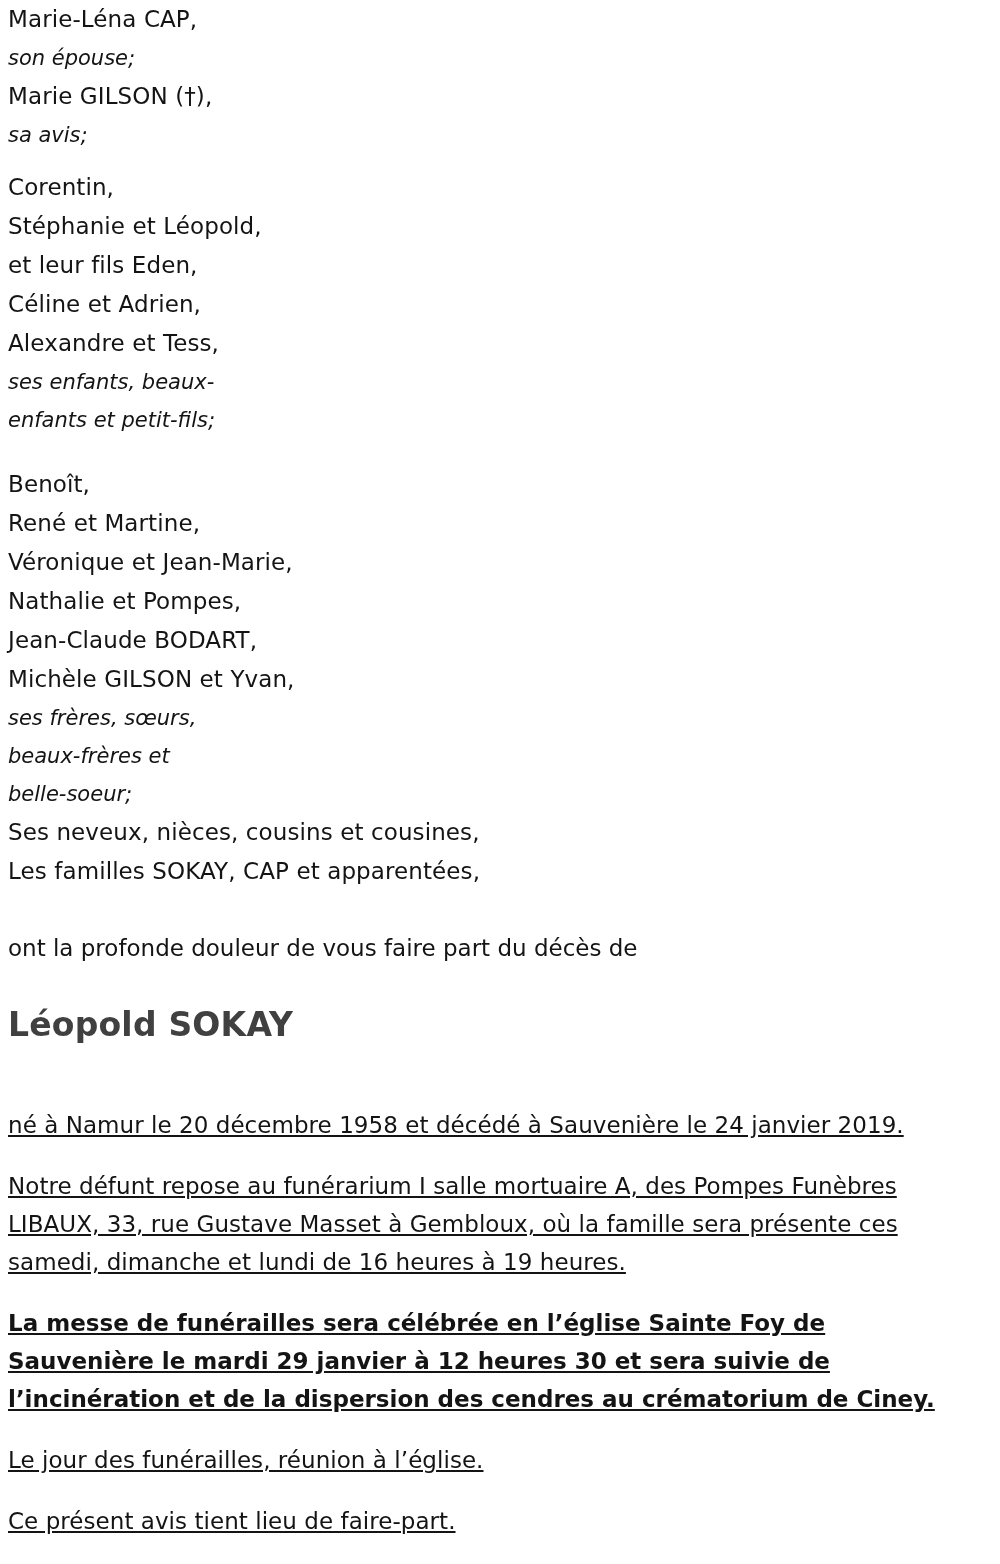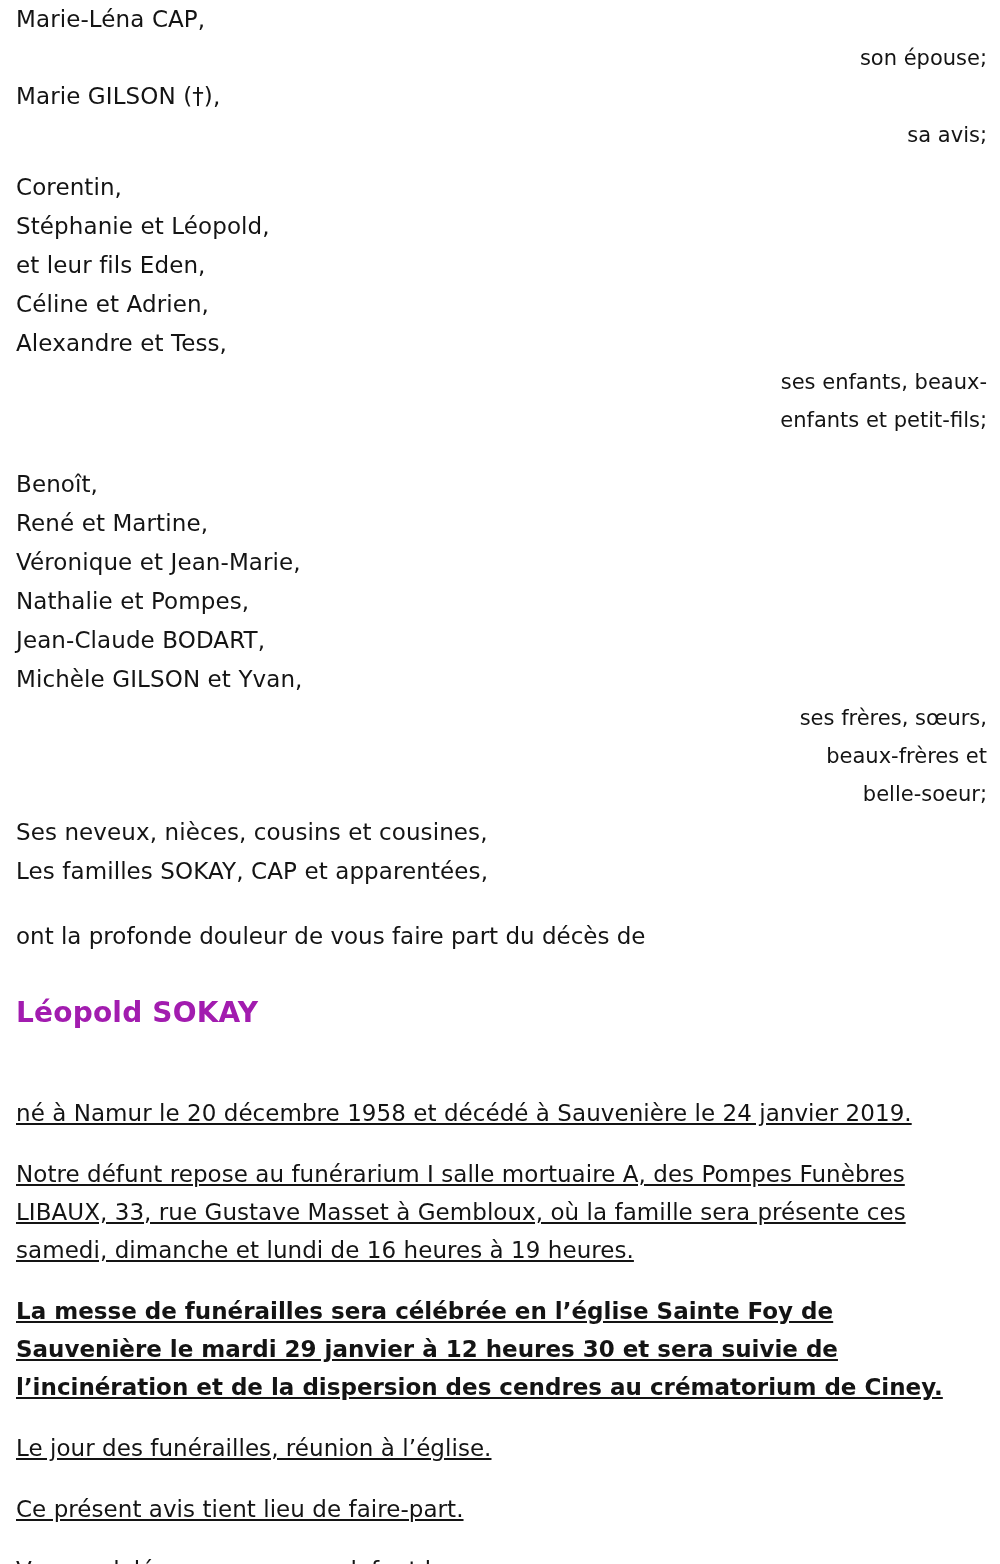--- a/index.html
+++ b/index.html
@@ -13,44 +13,45 @@
     height: 1564px;
     font-family: "DejaVu Sans", "Liberation Sans", sans-serif;
     color: #111111;
     -webkit-font-smoothing: antialiased;
   }
   .page {
     position: relative;
     width: 1000px;
     height: 1564px;
     box-sizing: border-box;
-    padding: 0 8px 0 16px;
+    padding: 0 8px 0 8px;
     overflow: hidden;
   }
 
   
   .relatives-group {
     position: relative;
     width: 100%;
   }
   .names {
     font-size: 23px;
     line-height: 39px;
     font-weight: 400;
     letter-spacing: 0.1px;
     color: #141414;
   }
   .names .name-line {
     display: block;
     white-space: nowrap;
   }
   .qualifier {
+    font-style: italic;
     font-size: 21px;
     line-height: 38px;
-    text-align: right;
+    text-align: left;
     color: #141414;
     padding-right: 5px;
   }
   .qualifier .q-line { display: block; }
 
   .spacer-sm { height: 14px; }
   .spacer-md { height: 26px; }
   .spacer-lg { height: 38px; }
 
   
@@ -65,27 +66,28 @@
   .para + .para { margin-top: 20px; }
   .para.bold {
     font-weight: 700;
     letter-spacing: 0;
   }
 
   .intro {
     font-size: 23px;
     line-height: 38px;
     color: #141414;
+    margin-top: 12px;
   }
 
   .deceased-name {
-    font-size: 28px;
+    font-size: 33px;
     line-height: 40px;
     font-weight: 700;
-    color: #a21caf;
+    color: #404040;
     letter-spacing: 0.2px;
   }
 </style>
 </head>
 <body>
 
 <div class="page">
 
   <div class="relatives-group">
     <div class="names">

